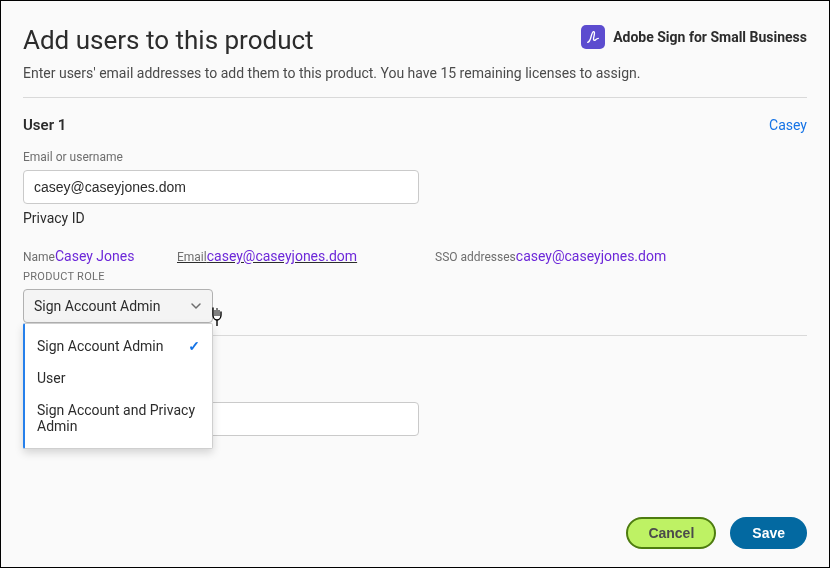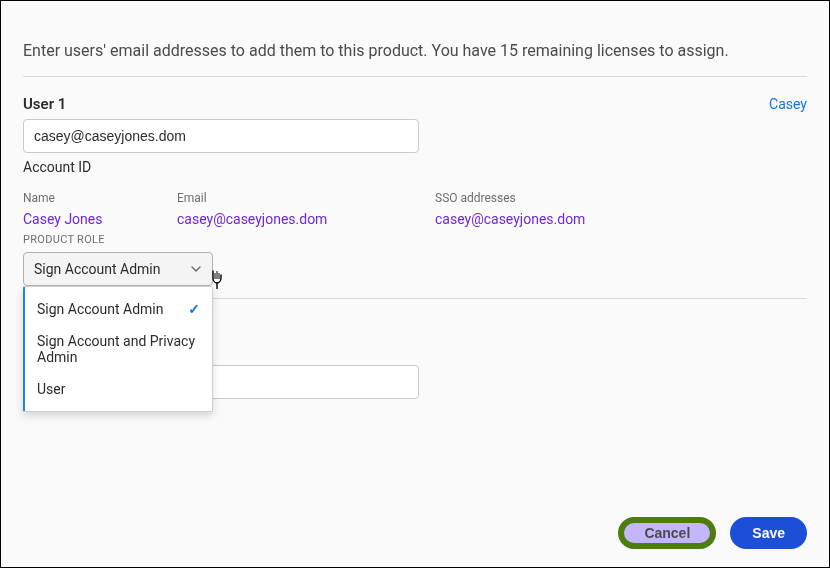--- a/index.html
+++ b/index.html
@@ -43,22 +43,22 @@
   .product-icon {
     width: 24px;
     height: 24px;
     background: #5c4ccf;
     border-radius: 5px;
     display: flex;
     align-items: center;
     justify-content: center;
   }
   .subtitle {
-    margin-top: 16px;
-    font-size: 16px;
+    margin-top: 10px;
+    font-size: 14px;
     color: #4b4b4b;
   }
   .divider {
     margin-top: 16px;
     border: none;
     border-top: 1px solid #d9d9d9;
   }
   .user-header {
     display: flex;
     justify-content: space-between;
@@ -96,24 +96,25 @@
     margin-top: 6px;
     font-size: 14px;
     color: #2c2c2c;
   }
   .info-row {
     display: flex;
     margin-top: 16px;
   }
   .info-col {
     display: flex;
-    flex-direction: column;
+    flex-direction: row;
+    align-items: flex-end;
   }
   .info-col.name { width: 154px; }
-  .info-col.email { width: 258px; }
+  .info-col.email { width: 258px; text-decoration: underline; }
   .info-col.sso { flex: 1; }
   .info-label {
     font-size: 12px;
     color: #6e6e6e;
   }
   .info-value {
     margin-top: 6px;
     font-size: 14px;
     color: #6d28d9;
   }
@@ -194,48 +195,60 @@
   .btn {
     height: 32px;
     border-radius: 16px;
     font-size: 14px;
     font-weight: 600;
     cursor: pointer;
     padding: 0 20px;
     border: none;
   }
   .btn-cancel {
-    background: #c4b5fd;
-    border: 6px solid #4d7c0f;
+    background: #bef264;
+    border: 2px solid #4d7c0f;
     color: #4b4b4b;
   }
   .btn-save {
-    background: #1d4ed8;
+    background: #0369a1;
     color: #fff;
     padding: 6px 22px;
   }
 </style>
 </head>
 <body>
 
 <div class="modal">
 
+  <div class="header-row">
+    <h1 class="title">Add users to this product</h1>
+    <div class="product-badge">
+      <span class="product-icon">
+        <svg width="16" height="16" viewBox="0 0 24 24" fill="none">
+            <path d="M4 20c3-1 4-4 5-8s2-8 4-8 1 5 0 9 1 5 3 3 3-2 4-2" stroke="#fff" stroke-width="2" stroke-linecap="round" fill="none"></path>
+          </svg>
+      </span>
+      <span>Adobe Sign for Small Business</span>
+    </div>
+  </div>
 
   <p class="subtitle">Enter users' email addresses to add them to this product. You have 15 remaining licenses to assign.</p>
 
   <hr class="divider">
 
   <div class="user-header">
     <span class="user-label">User 1</span>
     <span class="remove-link">Casey</span>
   </div>
 
+  <div class="field-label">Email or username</div>
   <input class="text-input" type="text" value="casey@caseyjones.dom" style="">
 
-  <div class="id-value">Account ID</div>
+  <div class="id-value">Privacy ID</div>
 
   <div class="info-row">
     <div class="info-col name">
       <span class="info-label">Name</span>
       <span class="info-value">Casey Jones</span>
     </div>
     <div class="info-col email">
       <span class="info-label">Email</span>
       <span class="info-value">casey@caseyjones.dom</span>
     </div>
@@ -260,24 +273,24 @@
       <path d="M10 2v8M8 4v6M12 4v6" stroke="#000" stroke-width="1" fill="none"></path>
       <path d="M10 14v6" stroke="#000" stroke-width="1.4"></path>
     </svg>
 
     <div class="dropdown-menu">
       <div class="dropdown-item">
         <span>Sign Account Admin</span>
         <span class="chk">✓</span>
       </div>
       <div class="dropdown-item">
-        <span>Sign Account and Privacy Admin</span>
+        <span>User</span>
       </div>
       <div class="dropdown-item">
-        <span>User</span>
+        <span>Sign Account and Privacy Admin</span>
       </div>
     </div>
   </div>
 
   <hr class="divider2">
 
   <div class="user2-row">
     <input class="text-input" type="text" style="">
   </div>
 

